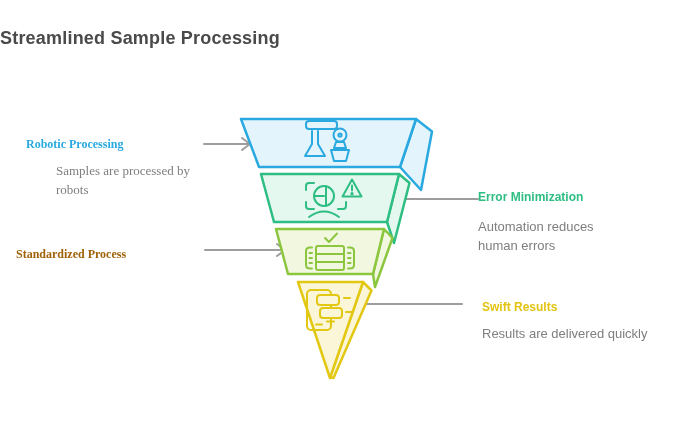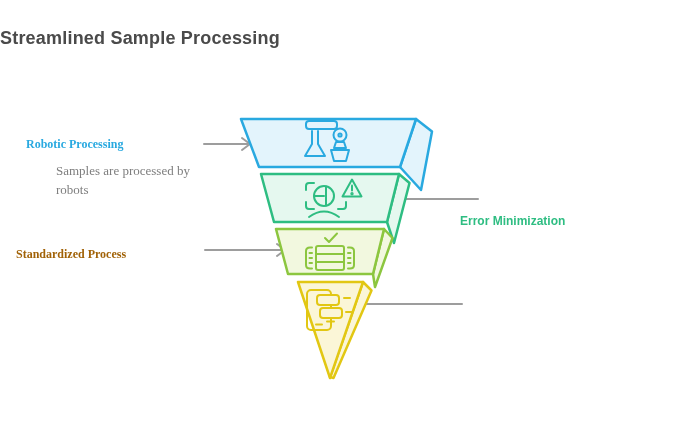--- a/index.html
+++ b/index.html
@@ -12,21 +12,21 @@
     font-size:18px;font-weight:bold;color:#4a4a4a;letter-spacing:.2px;
   }
   .diagram-svg{position:absolute;left:0;top:0;}
   .callout{position:absolute;}
   .callout .label{font-size:12px;font-weight:bold;line-height:15px;}
   .callout .desc{font-size:13px;line-height:19px;color:#7e7e7e;margin-top:9px;}
   .callout.left{font-family:Liberation Serif, serif;}
   .callout.right{text-align:left;}
   .c-robotic{top:137px;right:500px;width:170px;}
   .c-robotic .desc{width:140px;margin-left:30px;}
-  .c-error{top:190px;left:460px;width:160px;margin-top:24px;}
+  .c-error{top:190px;left:478px;width:160px;}
   .c-error .desc{width:142px;margin-top:12px;}
   .c-standard{top:247px;right:500px;width:180px;}
   .c-standard .desc{width:152px;margin-left:28px;}
   .c-swift{top:300px;left:482px;width:180px;}
   .c-swift .desc{width:175px;}
   .lbl-blue{color:#29a9e0;}
   .lbl-green{color:#2ebd82;}
   .lbl-lime{color:#a16207;}
   .lbl-yellow{color:#e2c411;}
 </style>
@@ -120,20 +120,25 @@
     </g>
   </svg>
 
   <div class="callout left c-robotic">
     <div class="label lbl-blue">Robotic Processing</div>
     <div class="desc">Samples are processed by robots</div>
   </div>
 
   <div class="callout right c-error">
     <div class="label lbl-green">Error Minimization</div>
+    <div class="desc">Automation reduces human errors</div>
   </div>
 
   <div class="callout left c-standard">
     <div class="label lbl-lime">Standardized Process</div>
   </div>
 
+  <div class="callout right c-swift">
+    <div class="label lbl-yellow">Swift Results</div>
+    <div class="desc">Results are delivered quickly</div>
+  </div>
 
 </div>
 
 </body></html>

